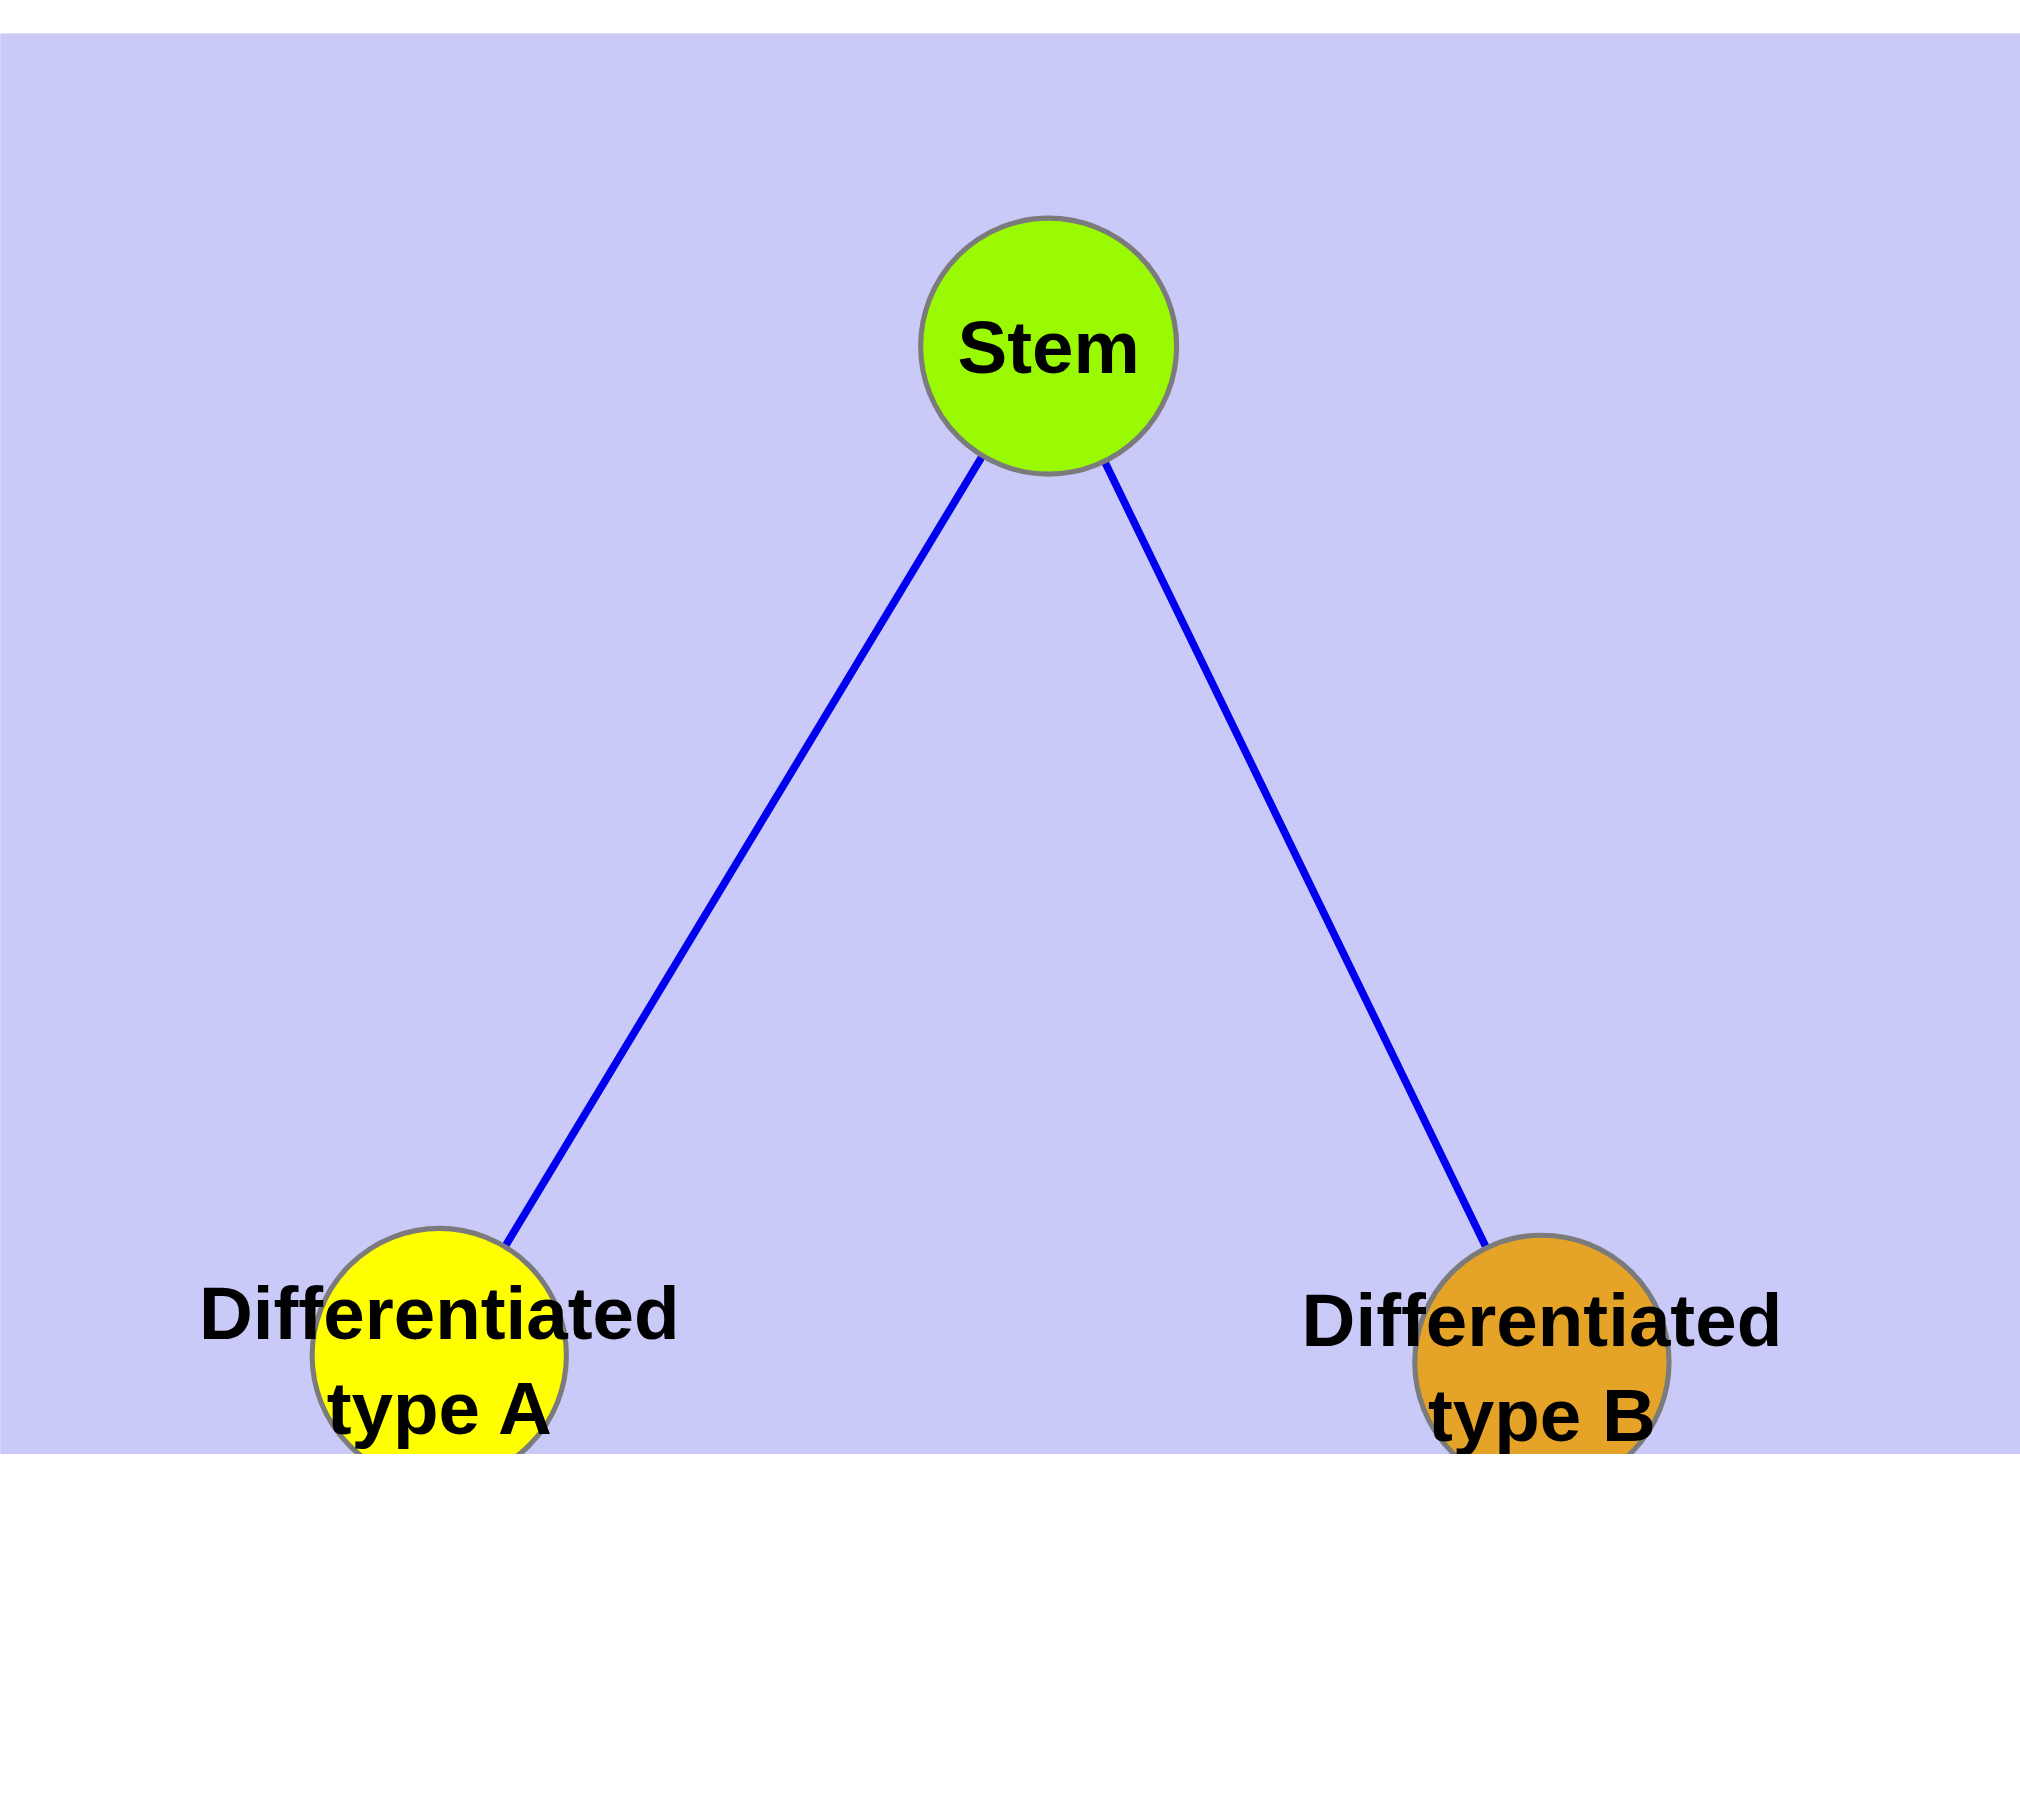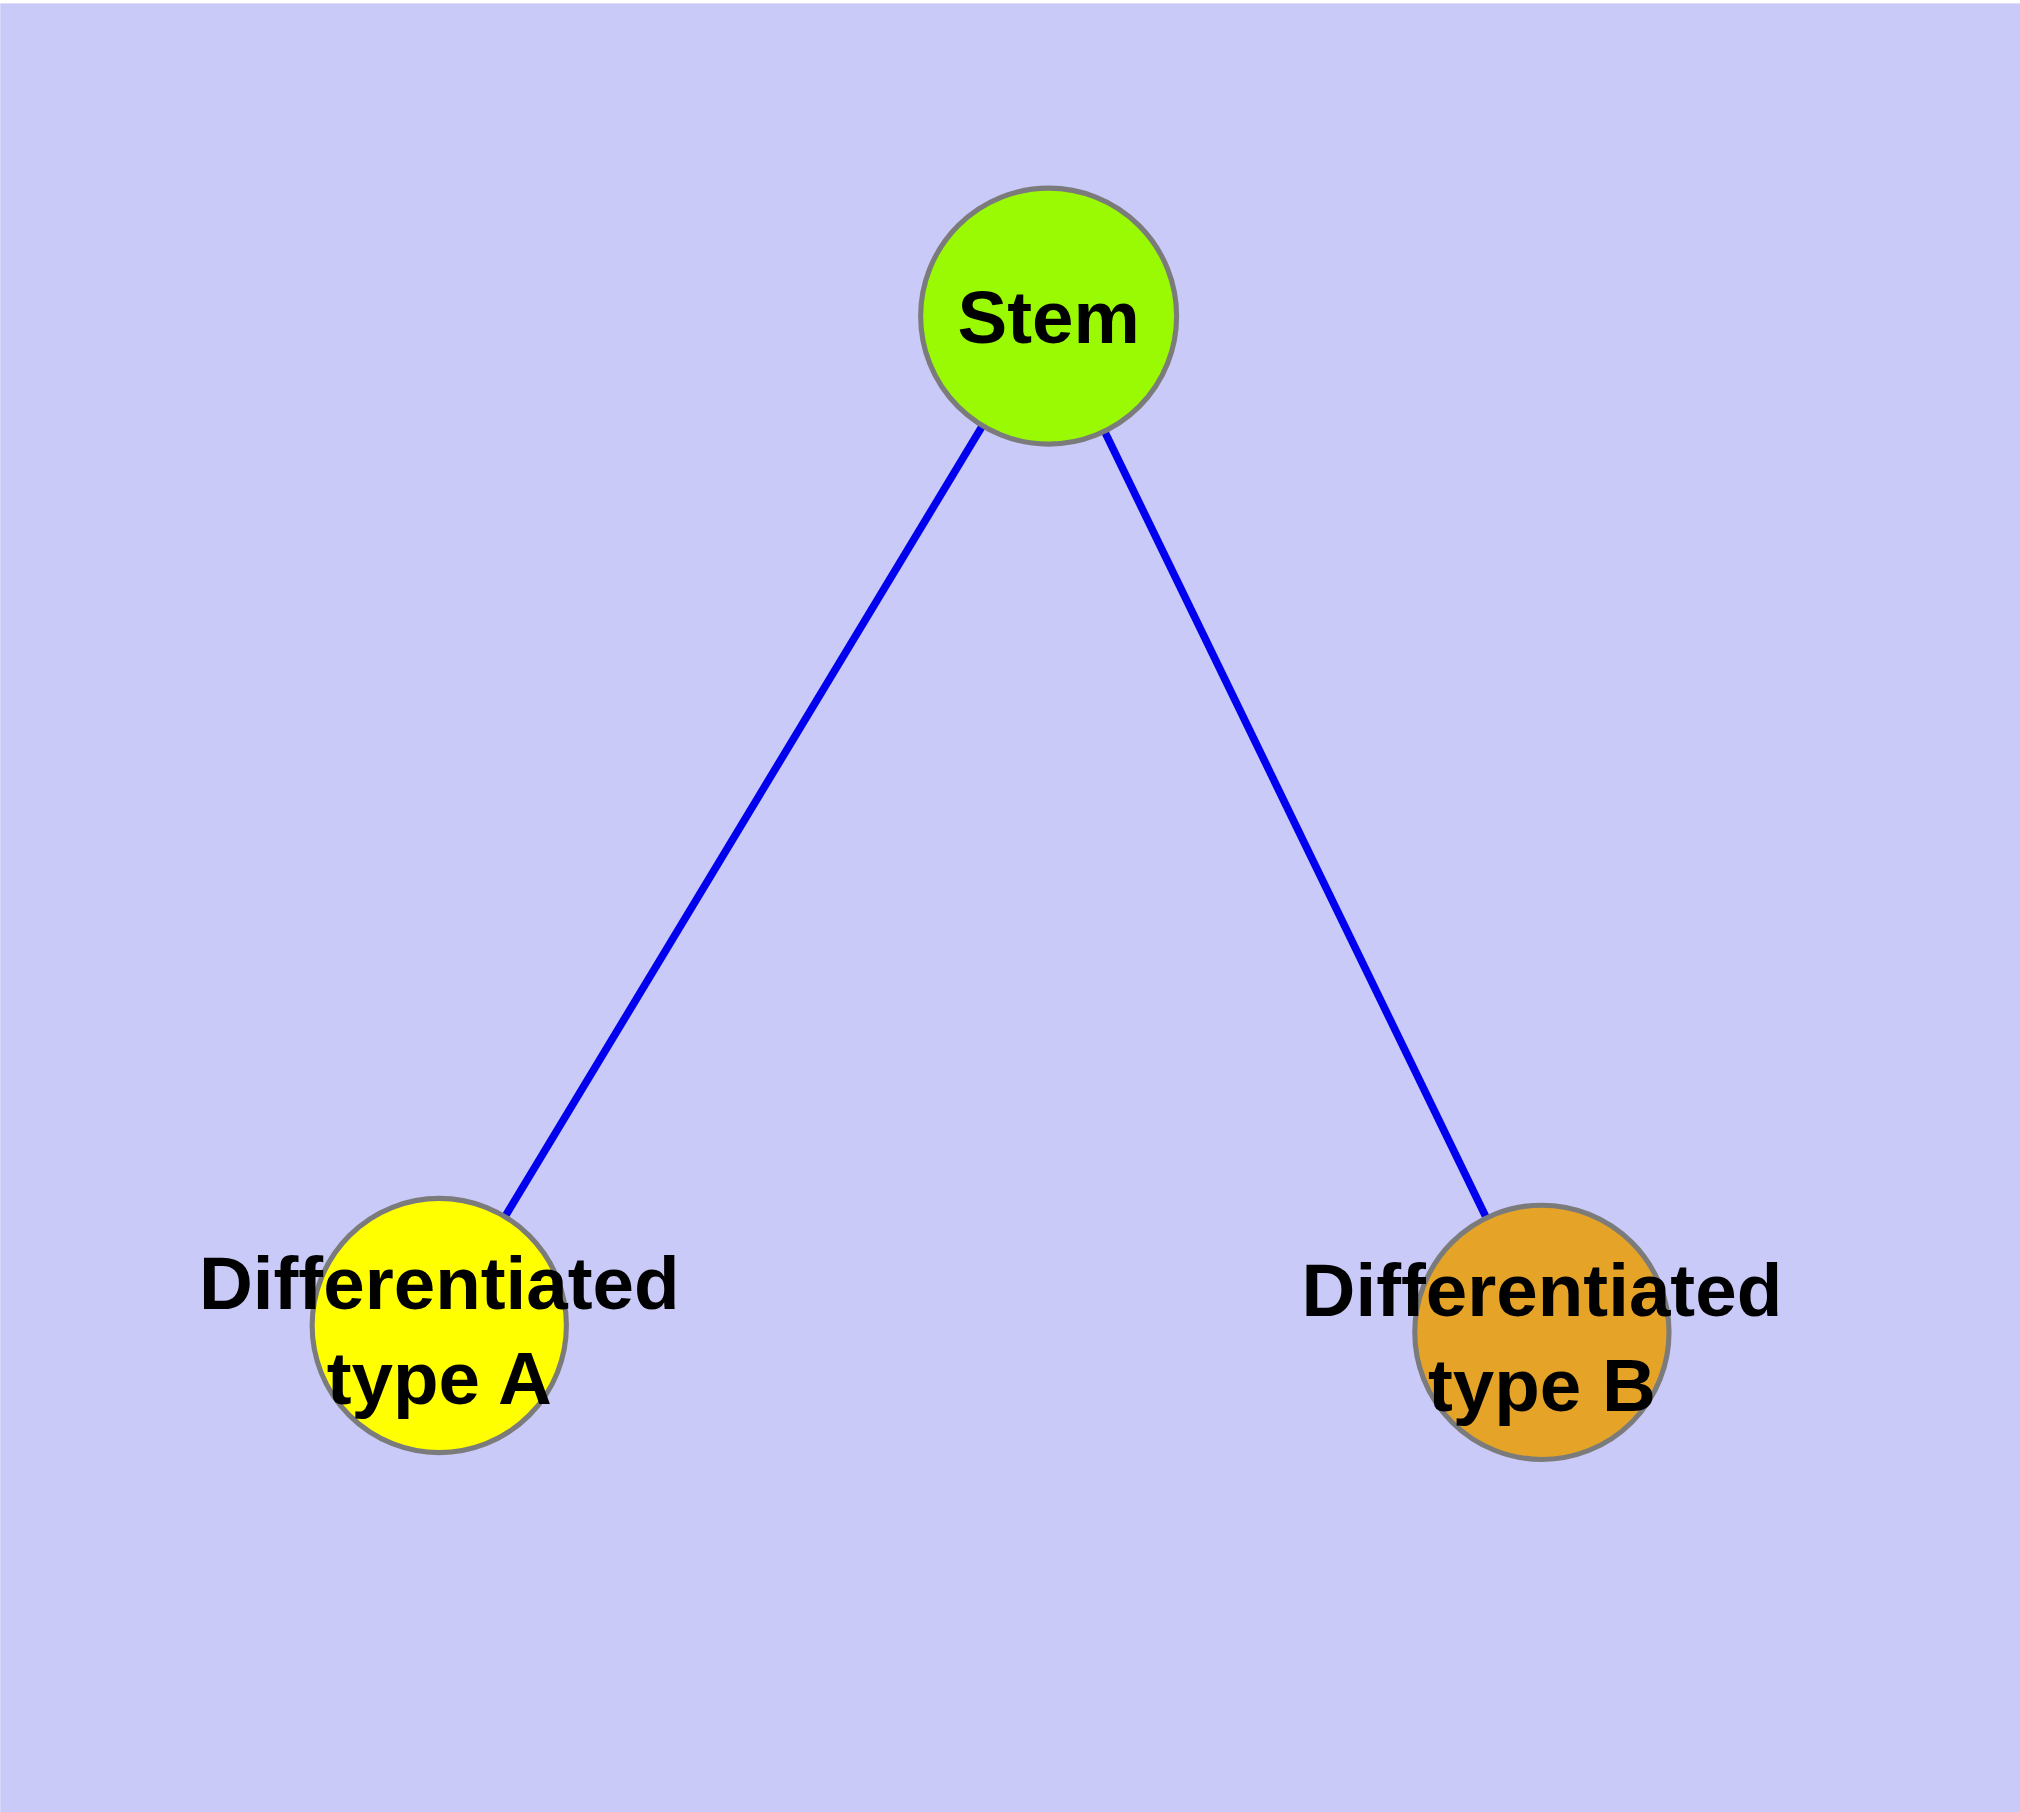--- a/index.html
+++ b/index.html
@@ -3,23 +3,24 @@
 <meta charset="utf-8">
 <style>
   html, body {
     margin: 0;
     padding: 0;
     background: #ffffff;
   }
   .stage {
     position: relative;
     width: 2021px;
-    height: 1812px;
+    height: 1424px;
     overflow: hidden;
     background: #ffffff;
+    margin-top: 30px;
   }
   svg.diagram {
     display: block;
     width: 2021px;
     height: 1812px;
   }
   .node-label {
     font-family: "Liberation Sans", sans-serif;
     font-weight: bold;
     font-size: 88px;

